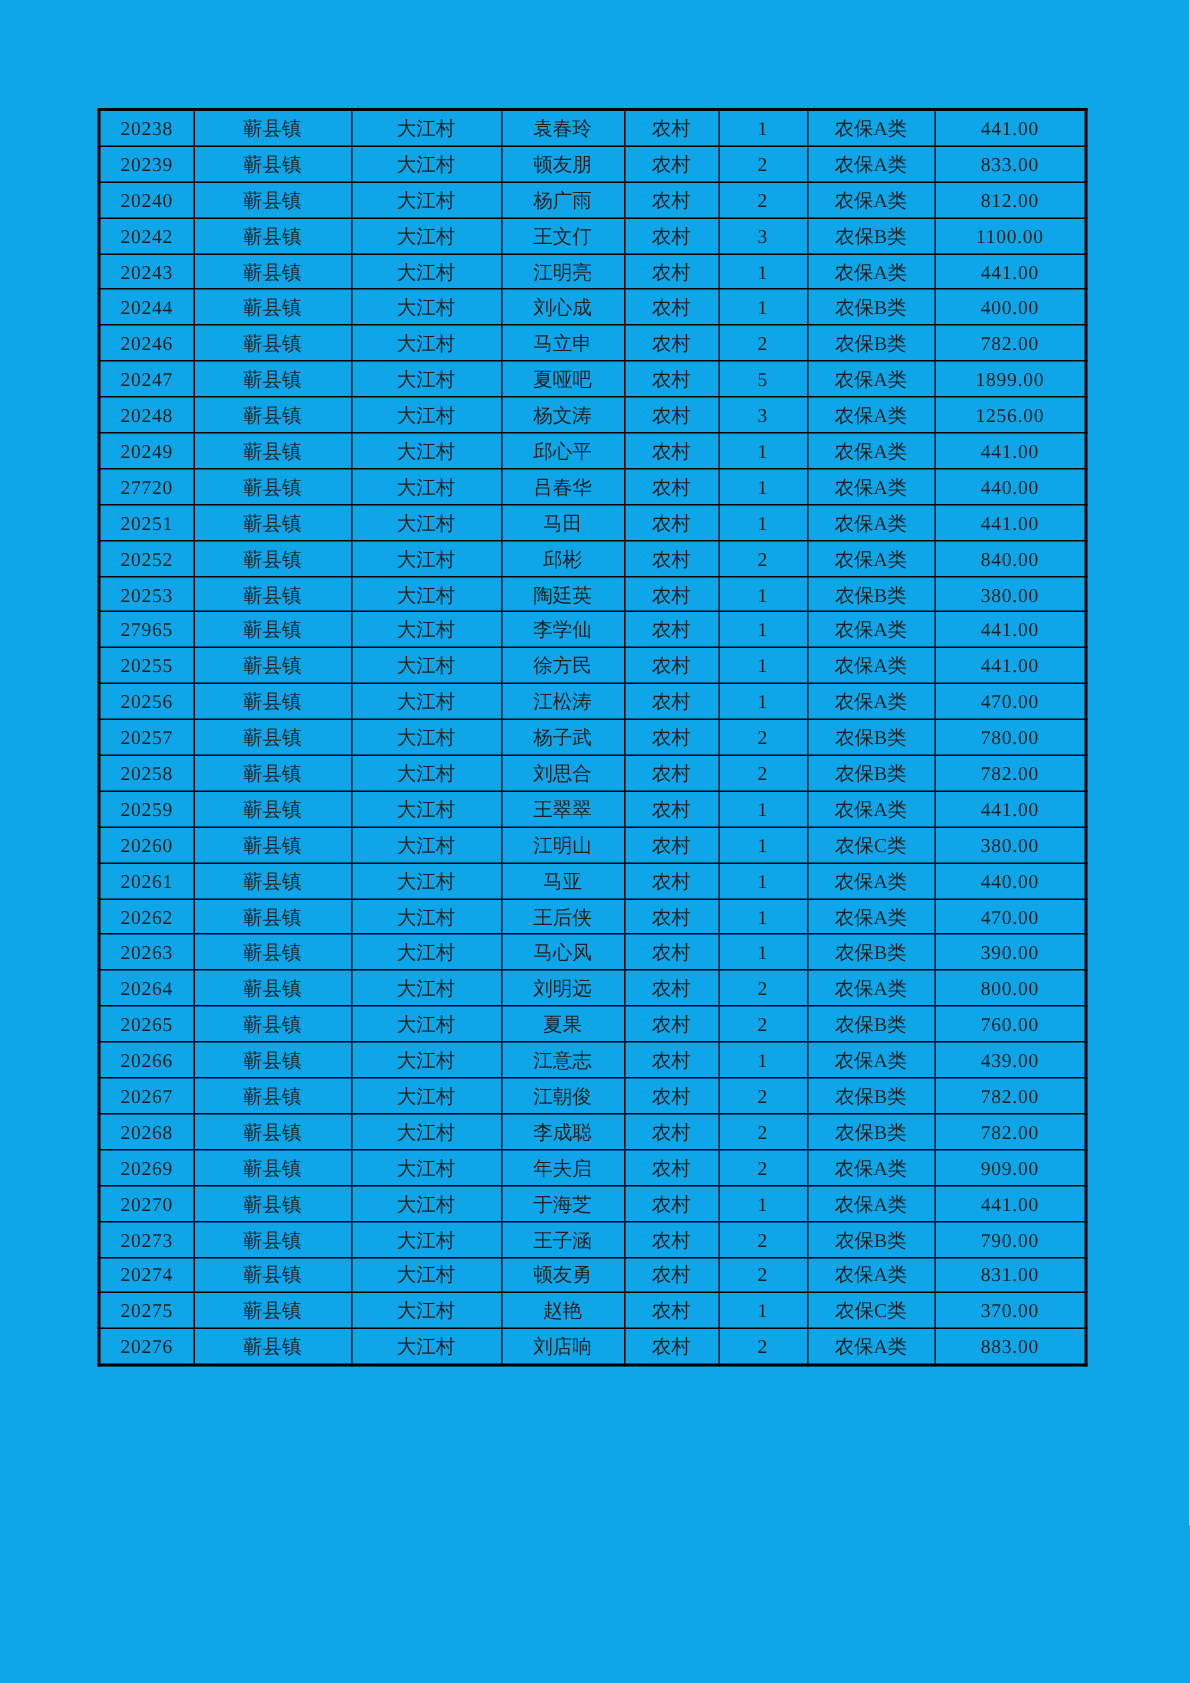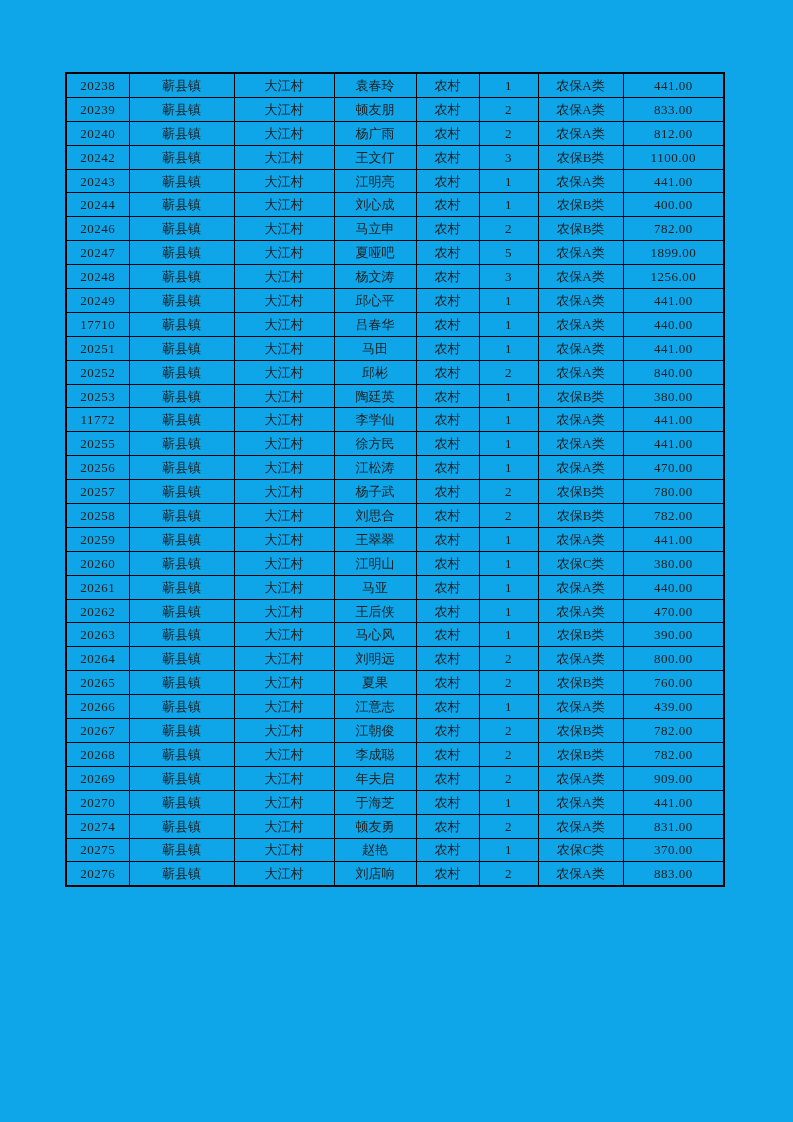--- a/index.html
+++ b/index.html
@@ -159,21 +159,21 @@
     <td class="num">20249</td>
     <td>蕲县镇</td>
     <td>大江村</td>
     <td>邱心平</td>
     <td>农村</td>
     <td class="num">1</td>
     <td>农保A类</td>
     <td class="num">441.00</td>
   </tr>
         <tr>
-    <td class="num">17710</td>
+    <td class="num">27720</td>
     <td>蕲县镇</td>
     <td>大江村</td>
     <td>吕春华</td>
     <td>农村</td>
     <td class="num">1</td>
     <td>农保A类</td>
     <td class="num">440.00</td>
   </tr>
         <tr>
     <td class="num">20251</td>
@@ -199,21 +199,21 @@
     <td class="num">20253</td>
     <td>蕲县镇</td>
     <td>大江村</td>
     <td>陶廷英</td>
     <td>农村</td>
     <td class="num">1</td>
     <td>农保B类</td>
     <td class="num">380.00</td>
   </tr>
         <tr>
-    <td class="num">11772</td>
+    <td class="num">27965</td>
     <td>蕲县镇</td>
     <td>大江村</td>
     <td>李学仙</td>
     <td>农村</td>
     <td class="num">1</td>
     <td>农保A类</td>
     <td class="num">441.00</td>
   </tr>
         <tr>
     <td class="num">20255</td>
@@ -367,20 +367,30 @@
   </tr>
         <tr>
     <td class="num">20270</td>
     <td>蕲县镇</td>
     <td>大江村</td>
     <td>于海芝</td>
     <td>农村</td>
     <td class="num">1</td>
     <td>农保A类</td>
     <td class="num">441.00</td>
+  </tr>
+        <tr>
+    <td class="num">20273</td>
+    <td>蕲县镇</td>
+    <td>大江村</td>
+    <td>王子涵</td>
+    <td>农村</td>
+    <td class="num">2</td>
+    <td>农保B类</td>
+    <td class="num">790.00</td>
   </tr>
         <tr>
     <td class="num">20274</td>
     <td>蕲县镇</td>
     <td>大江村</td>
     <td>顿友勇</td>
     <td>农村</td>
     <td class="num">2</td>
     <td>农保A类</td>
     <td class="num">831.00</td>

